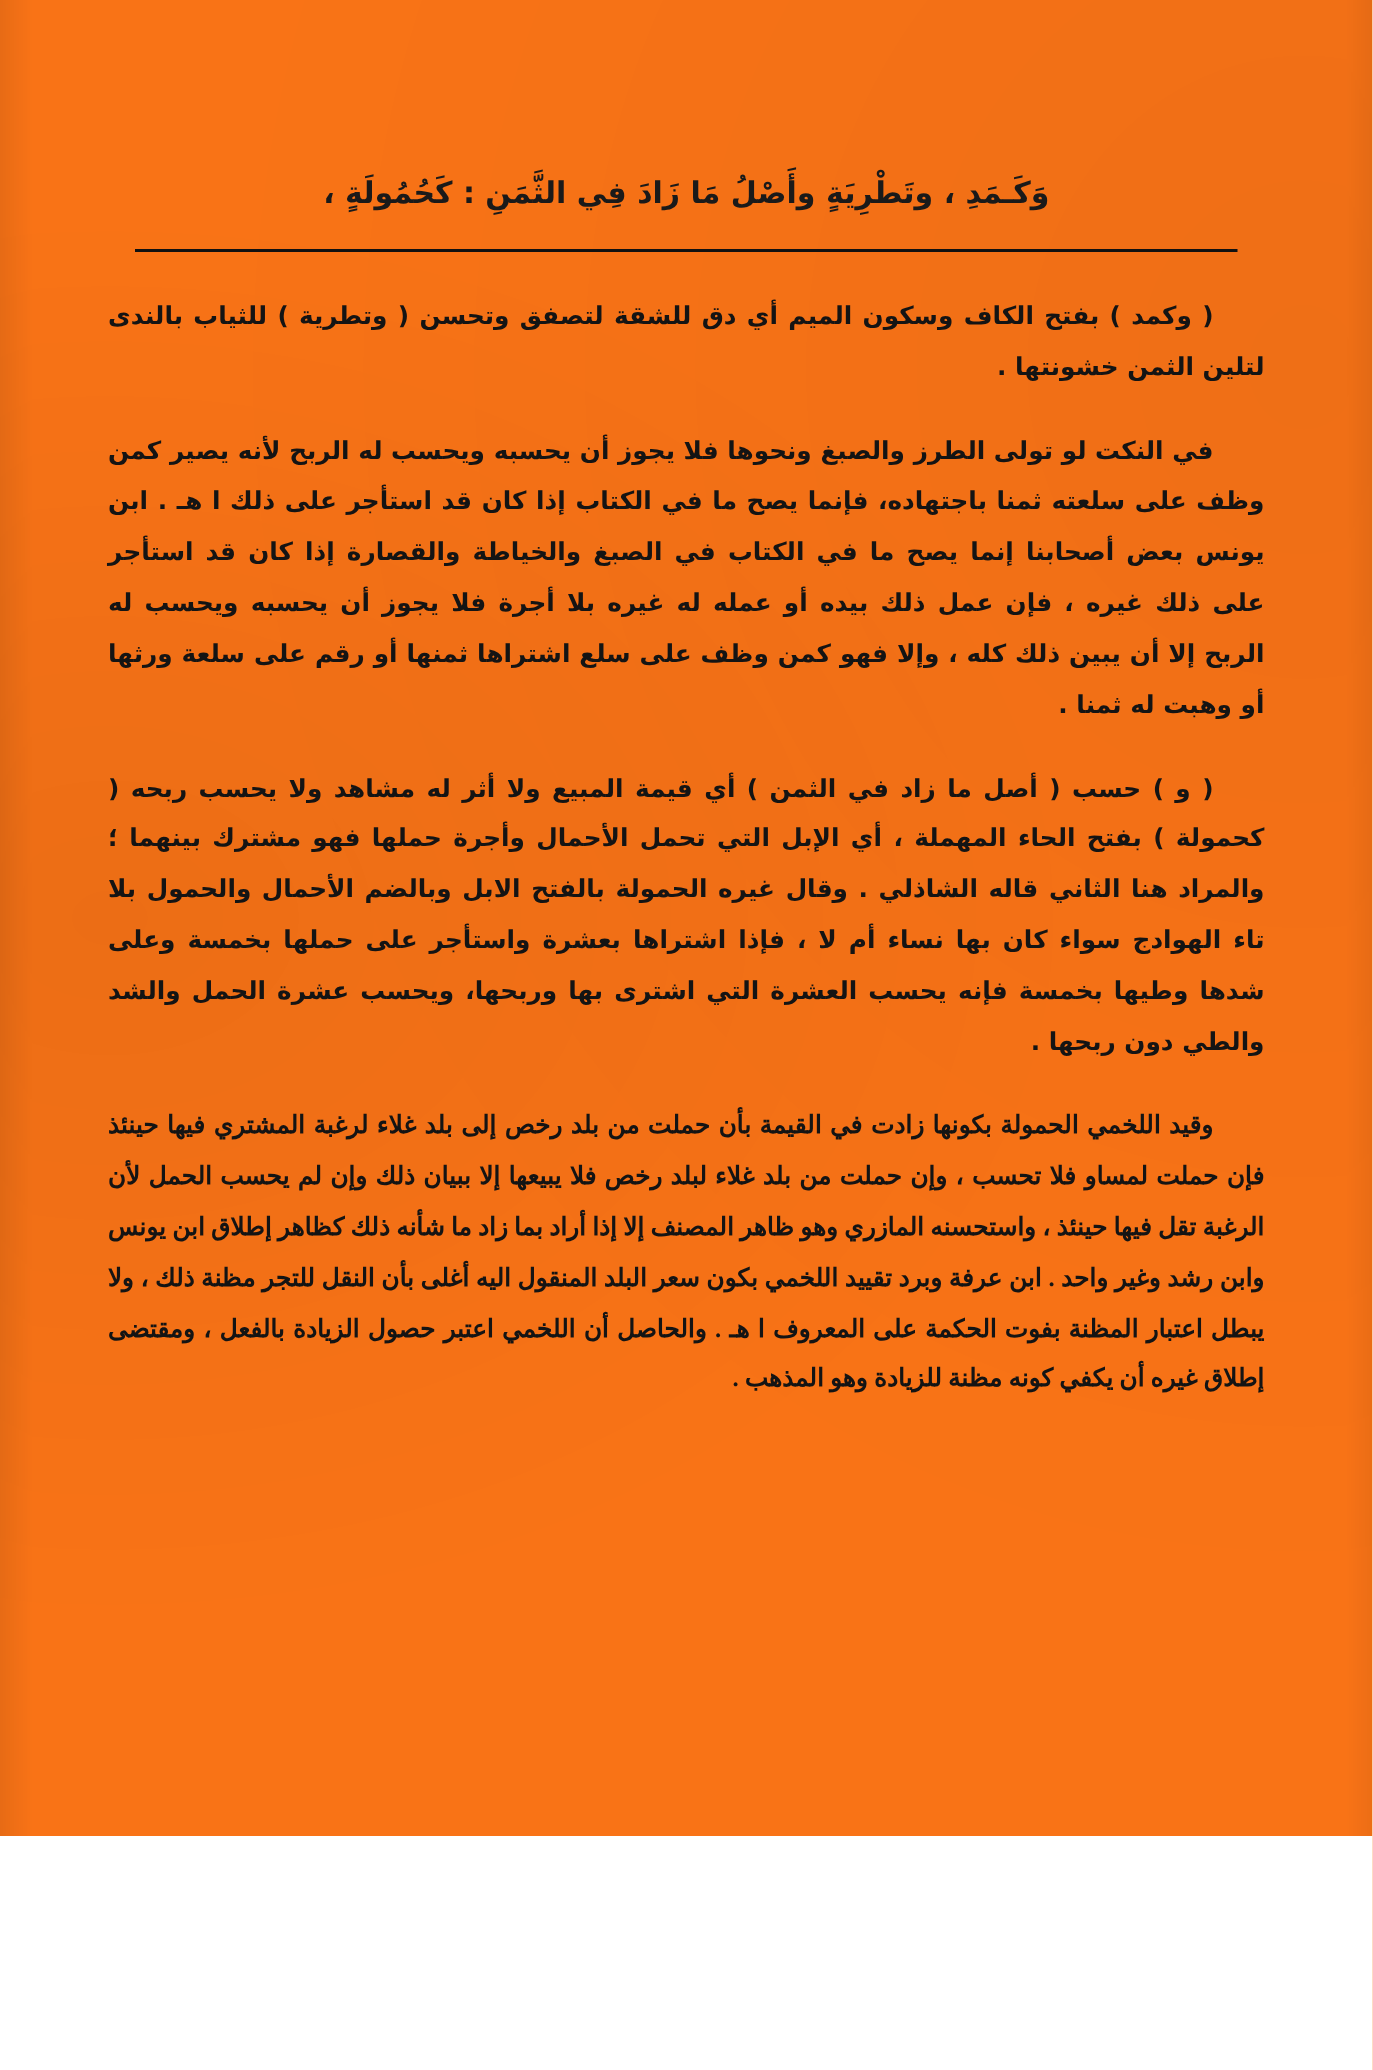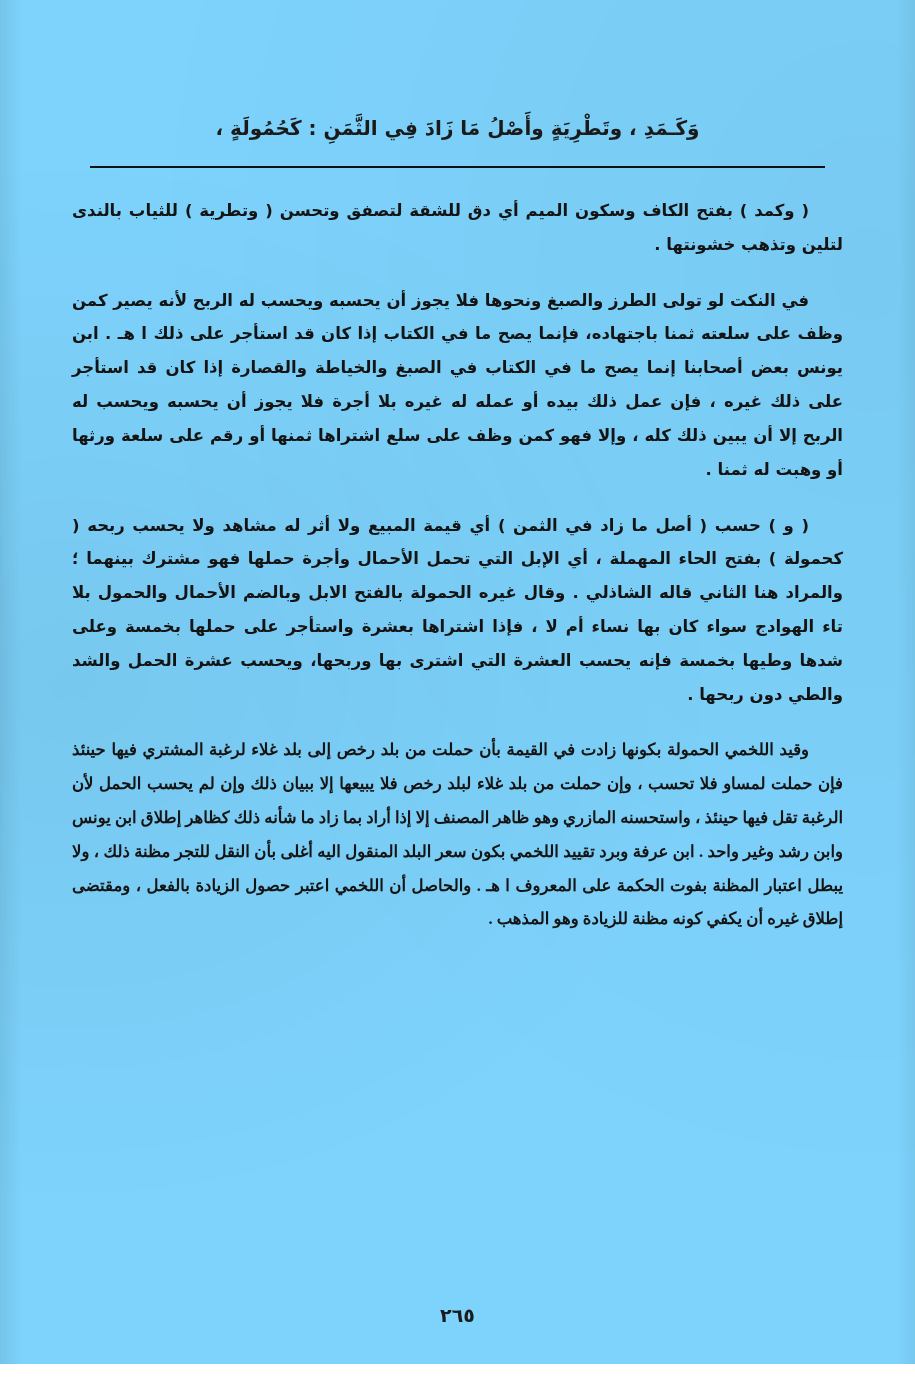--- a/index.html
+++ b/index.html
@@ -6,23 +6,23 @@
     margin: 0;
     padding: 0;
     background: #ffffff;
   }
   body {
     font-family: "DejaVu Sans", sans-serif;
   }
   .page {
     position: relative;
     width: 915px;
-    height: 1364px;
+    height: 1224px;
     margin: 0 auto;
-    background: #7dd3fc;
+    background: #f97316;
     overflow: hidden;
   }
   
   .page::before {
     content: "";
     position: absolute;
     inset: 0;
     pointer-events: none;
     background:
       radial-gradient(ellipse at 8% 50%, rgba(0,0,0,0.05), rgba(0,0,0,0) 55%),
@@ -89,22 +89,21 @@
 <body>
 
 <div class="page">
   <div class="content">
 
     <div class="heading">وَكَـمَدِ ، وتَطْرِيَةٍ وأَصْلُ مَا زَادَ فِي الثَّمَنِ : كَحُمُولَةٍ ،</div>
 
     <hr class="rule">
 
     <div class="body-block">
-      <p class="para">( وكمد ) بفتح الكاف وسكون الميم أي دق للشقة لتصفق وتحسن ( وتطرية ) للثياب بالندى لتلين وتذهب خشونتها .</p>
+      <p class="para">( وكمد ) بفتح الكاف وسكون الميم أي دق للشقة لتصفق وتحسن ( وتطرية ) للثياب بالندى لتلين الثمن خشونتها .</p>
       <p class="para">في النكت لو تولى الطرز والصبغ ونحوها فلا يجوز أن يحسبه ويحسب له الربح لأنه يصير كمن وظف على سلعته ثمنا باجتهاده، فإنما يصح ما في الكتاب إذا كان قد استأجر على ذلك ا هـ . ابن يونس بعض أصحابنا إنما يصح ما في الكتاب في الصبغ والخياطة والقصارة إذا كان قد استأجر على ذلك غيره ، فإن عمل ذلك بيده أو عمله له غيره بلا أجرة فلا يجوز أن يحسبه ويحسب له الربح إلا أن يبين ذلك كله ، وإلا فهو كمن وظف على سلع اشتراها ثمنها أو رقم على سلعة ورثها أو وهبت له ثمنا .</p>
       <p class="para">( و ) حسب ( أصل ما زاد في الثمن ) أي قيمة المبيع ولا أثر له مشاهد ولا يحسب ربحه ( كحمولة ) بفتح الحاء المهملة ، أي الإبل التي تحمل الأحمال وأجرة حملها فهو مشترك بينهما ؛ والمراد هنا الثاني قاله الشاذلي . وقال غيره الحمولة بالفتح الابل وبالضم الأحمال والحمول بلا تاء الهوادج سواء كان بها نساء أم لا ، فإذا اشتراها بعشرة واستأجر على حملها بخمسة وعلى شدها وطيها بخمسة فإنه يحسب العشرة التي اشترى بها وربحها، ويحسب عشرة الحمل والشد والطي دون ربحها .</p>
       <p class="para">وقيد اللخمي الحمولة بكونها زادت في القيمة بأن حملت من بلد رخص إلى بلد غلاء لرغبة المشتري فيها حينئذ فإن حملت لمساو فلا تحسب ، وإن حملت من بلد غلاء لبلد رخص فلا يبيعها إلا ببيان ذلك وإن لم يحسب الحمل لأن الرغبة تقل فيها حينئذ ، واستحسنه المازري وهو ظاهر المصنف إلا إذا أراد بما زاد ما شأنه ذلك كظاهر إطلاق ابن يونس وابن رشد وغير واحد . ابن عرفة وبرد تقييد اللخمي بكون سعر البلد المنقول اليه أغلى بأن النقل للتجر مظنة ذلك ، ولا يبطل اعتبار المظنة بفوت الحكمة على المعروف ا هـ . والحاصل أن اللخمي اعتبر حصول الزيادة بالفعل ، ومقتضى إطلاق غيره أن يكفي كونه مظنة للزيادة وهو المذهب .</p>
     </div>
 
   </div>
 
-  <div class="page-number">٢٦٥</div>
 </div>
 
 </body></html>

